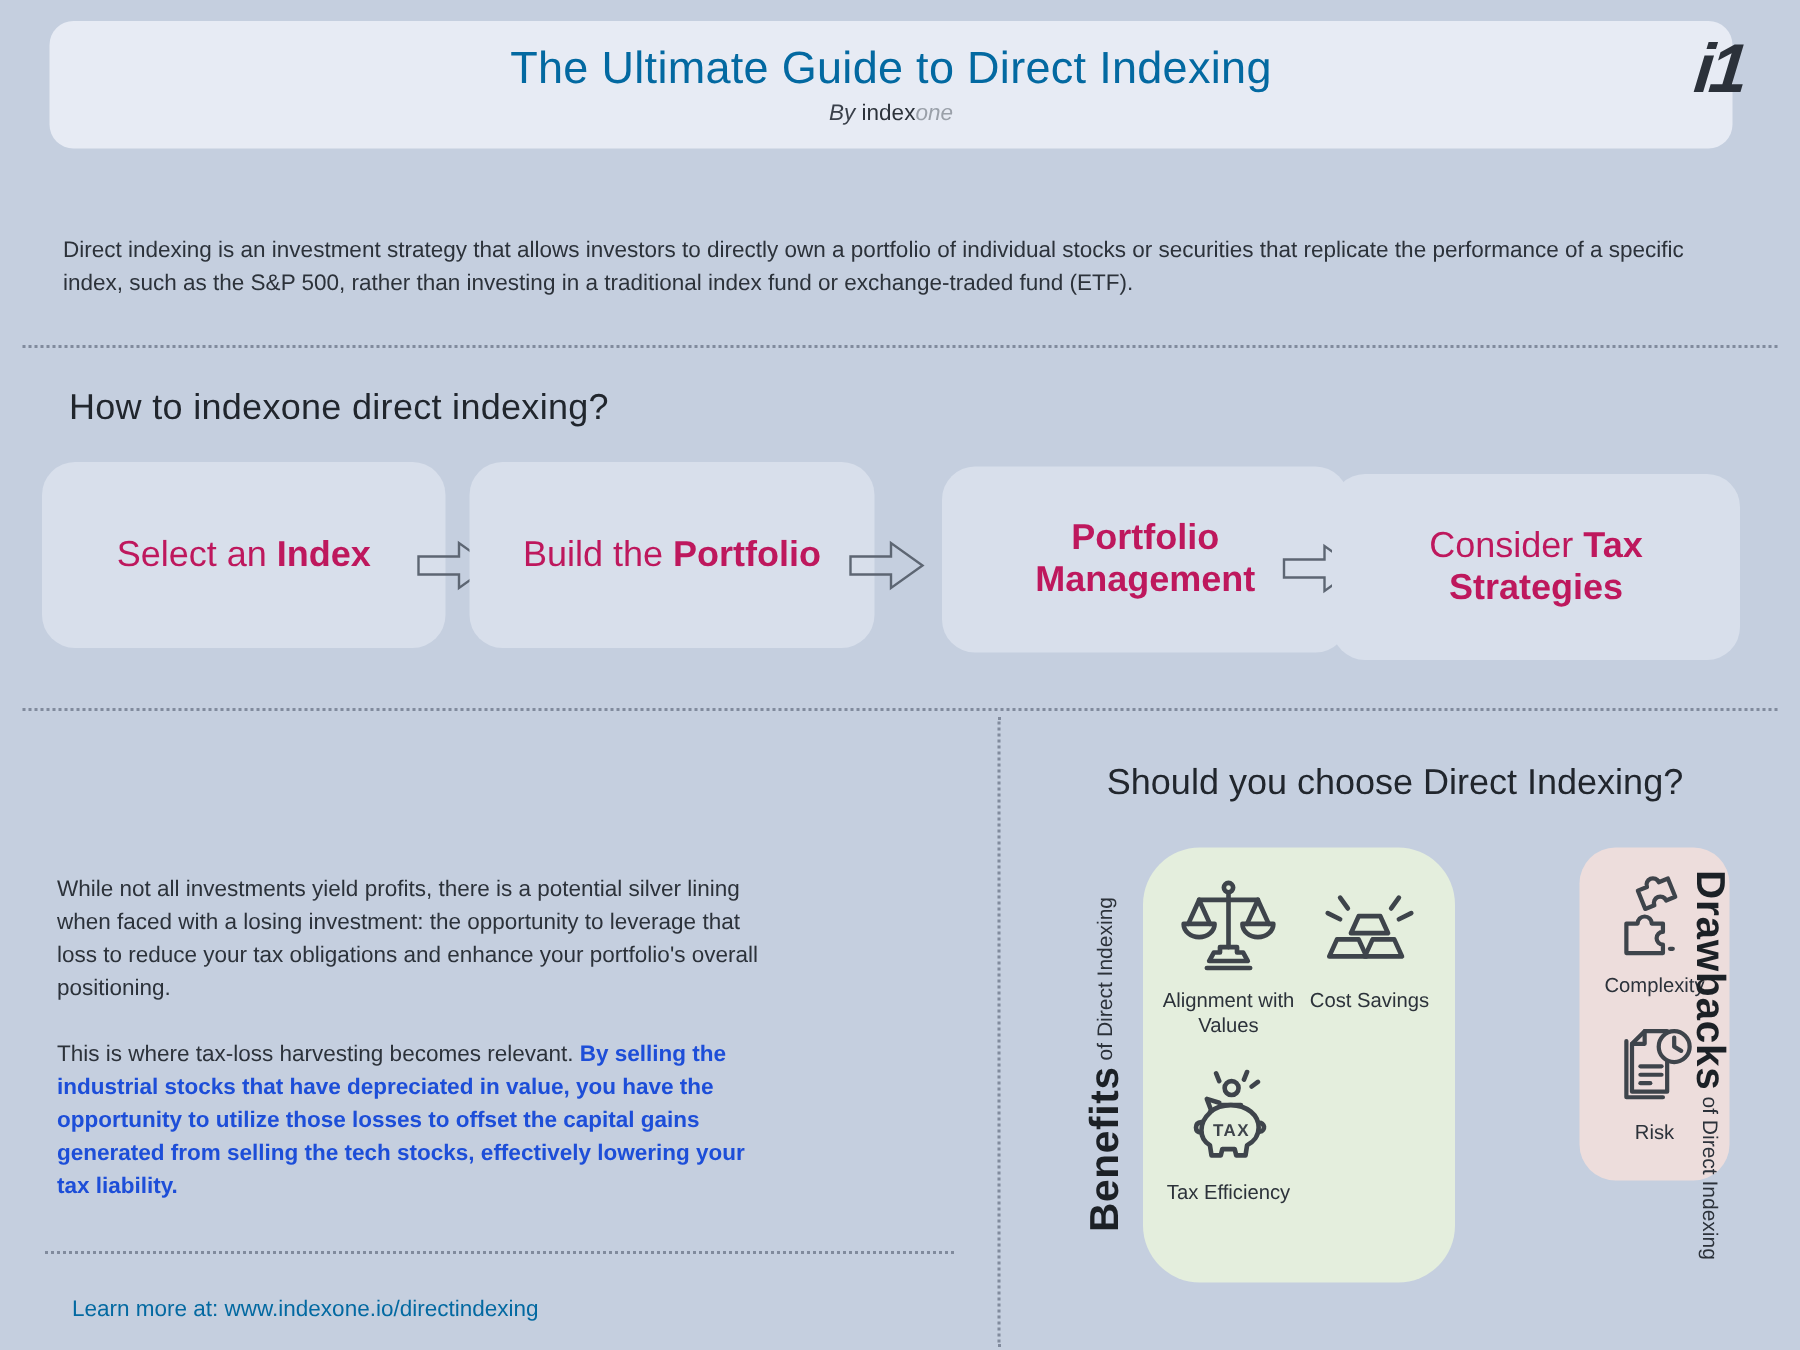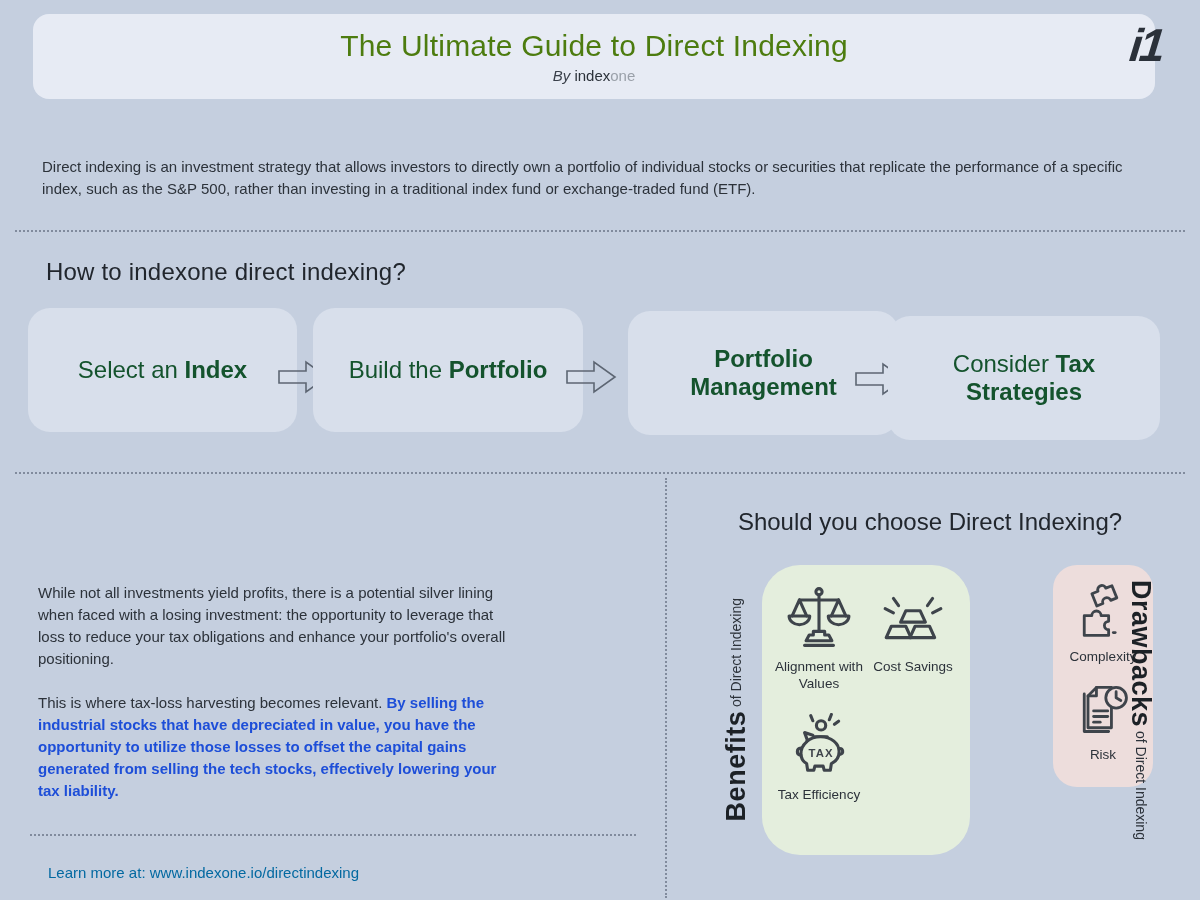--- a/index.html
+++ b/index.html
@@ -2,39 +2,39 @@
 <html><head>
 <meta charset="utf-8">
 <style>
   html,body{margin:0;padding:0;background:#c5cfdf;}
   .page{position:relative;width:1200px;height:900px;background:#c5cfdf;overflow:hidden;
         font-family:"Liberation Sans","DejaVu Sans",sans-serif;color:#2c323a;}
 
   
   .header-card{position:absolute;left:33px;top:14px;width:1122px;height:85px;
                background:#e7ebf4;border-radius:16px;text-align:center;}
-  .header-title{margin-top:15px;font-size:30px;font-weight:400;color:#4d7c0f;letter-spacing:.2px;}
+  .header-title{margin-top:15px;font-size:30px;font-weight:400;color:#0369a1;letter-spacing:.2px;}
   .header-byline{margin-top:4px;font-size:15px;color:#3a404a;}
   .header-byline .by{font-style:italic;}
   .header-byline .brand{color:#2c323a;}
-  .header-byline .brand-suffix{color:#9aa0a9;}
+  .header-byline .brand-suffix{color:#9aa0a9;font-style:italic;}
   .logo{position:absolute;left:1130px;top:18px;font-size:46px;font-weight:700;font-style:italic;
         color:#2b313a;letter-spacing:-3px;transform:skewX(-6deg);}
 
   
   .sec-heading{position:absolute;font-size:24px;font-weight:400;color:#21262d;letter-spacing:.2px;}
   .dotted-h{position:absolute;left:15px;width:1170px;border-top:2px dotted rgba(100,110,128,.7);}
   .dotted-v{position:absolute;left:665px;top:478px;height:420px;border-left:2px dotted rgba(100,110,128,.7);}
 
   .body-text{position:absolute;font-size:15px;line-height:22px;color:#2c323a;}
 
   
   .flow-box{position:absolute;height:124px;background:#d8dfeb;border-radius:22px;
             display:flex;align-items:center;justify-content:center;text-align:center;
-            font-size:24px;color:#14532d;padding:0 18px;box-sizing:border-box;}
+            font-size:24px;color:#be185d;padding:0 18px;box-sizing:border-box;}
   .flow-box strong{font-weight:700;}
   .flow-arrow{position:absolute;width:52px;height:38px;}
   .flow-arrow svg{display:block;width:100%;height:100%;}
 
   
   .p2 strong{font-weight:700;color:#1d4ed8;}
   .footer-divider{position:absolute;left:30px;top:834px;width:606px;border-top:2px dotted rgba(100,110,128,.7);}
   .footer-text{position:absolute;left:48px;top:864px;font-size:15px;color:#0369a1;}
 
   

